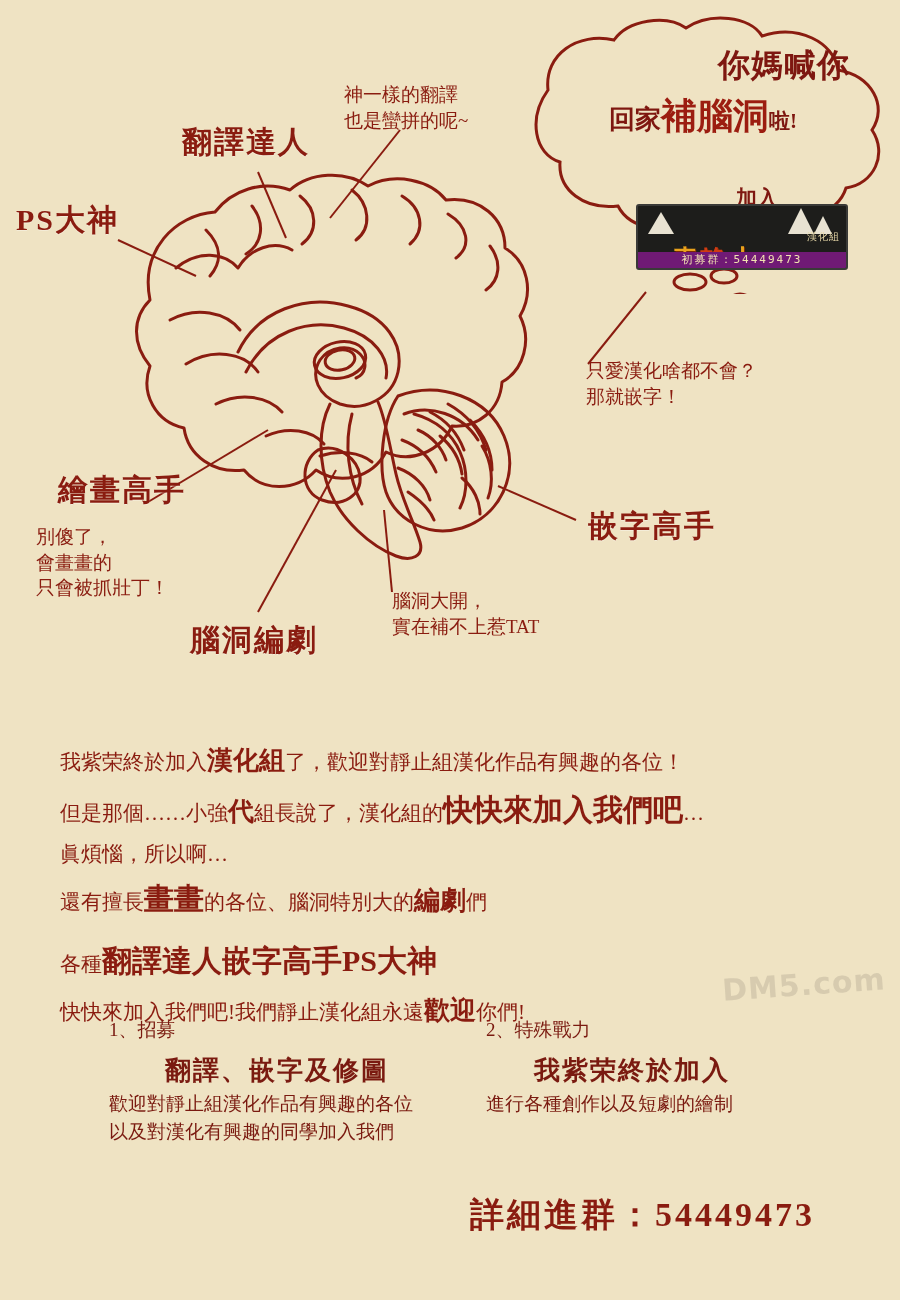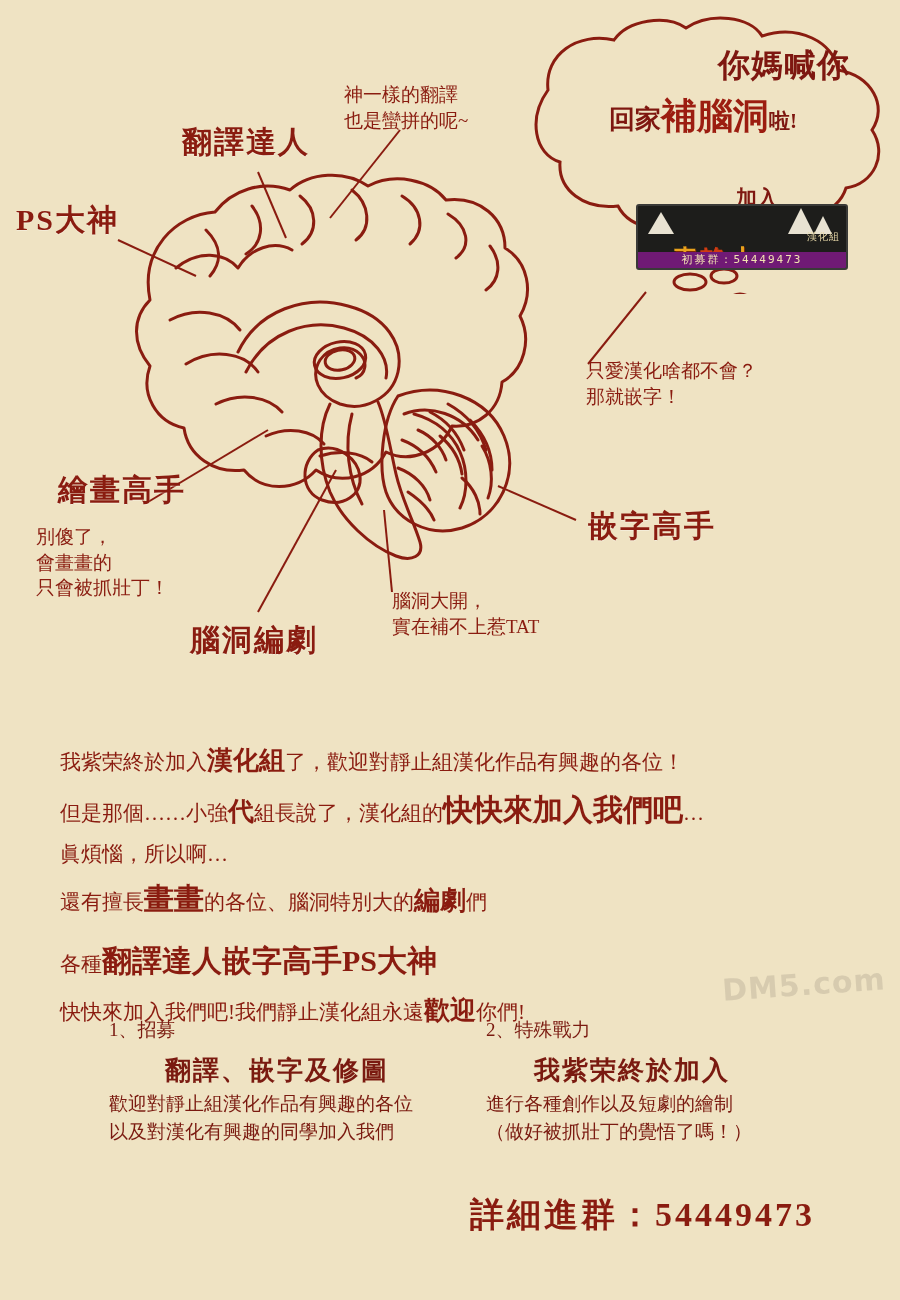--- a/index.html
+++ b/index.html
@@ -317,19 +317,18 @@
     <div class="col-title">1、招募</div>
     <div class="col-head" style="margin:8px 0 2px 56px;">翻譯、嵌字及修圖</div>
     <div class="col-body">歡迎對靜止組漢化作品有興趣的各位</div>
     <div class="col-body">以及對漢化有興趣的同學加入我們</div>
   </div>
 
   <div class="abs" style="left:486px; top:1016px; width:400px;">
     <div class="col-title">2、特殊戰力</div>
     <div class="col-head" style="margin:8px 0 2px 48px;">我紫荣終於加入</div>
     <div class="col-body">進行各種創作以及短劇的繪制</div>
-    <div class="col-body">（做好被抓壯丁的覺悟了嗎！）</div>
   </div>
 
   <div class="footer nowrap">詳細進群：54449473</div>
 
   <div class="watermark">DM5.com</div>
 </div>
 
 </body></html>

